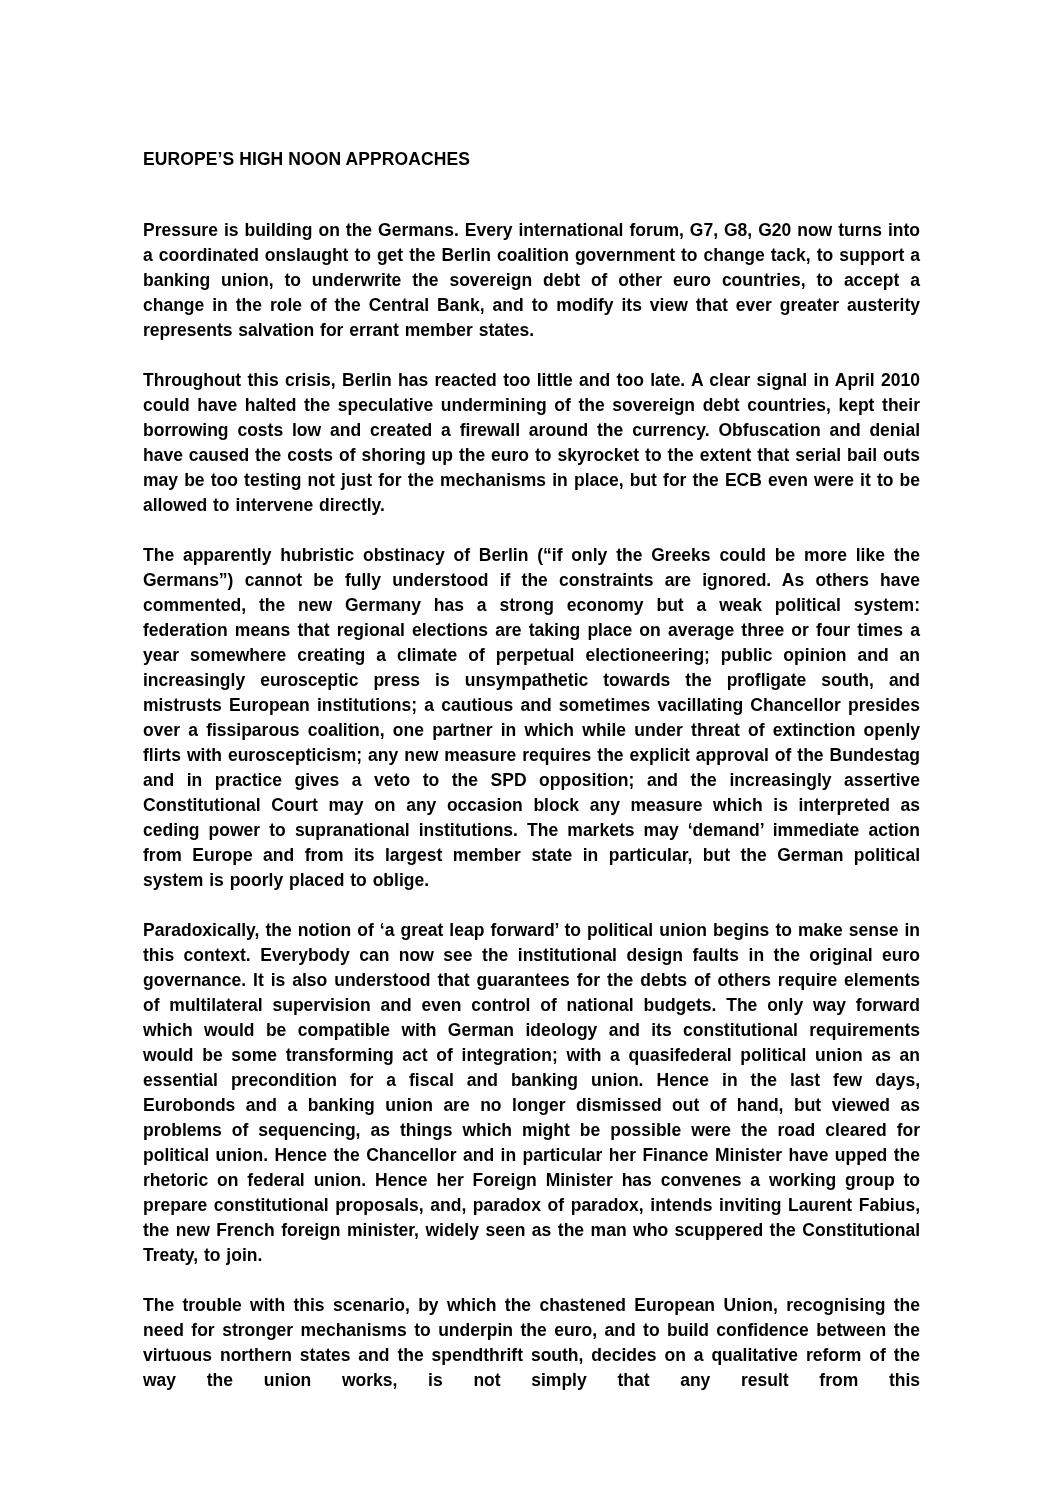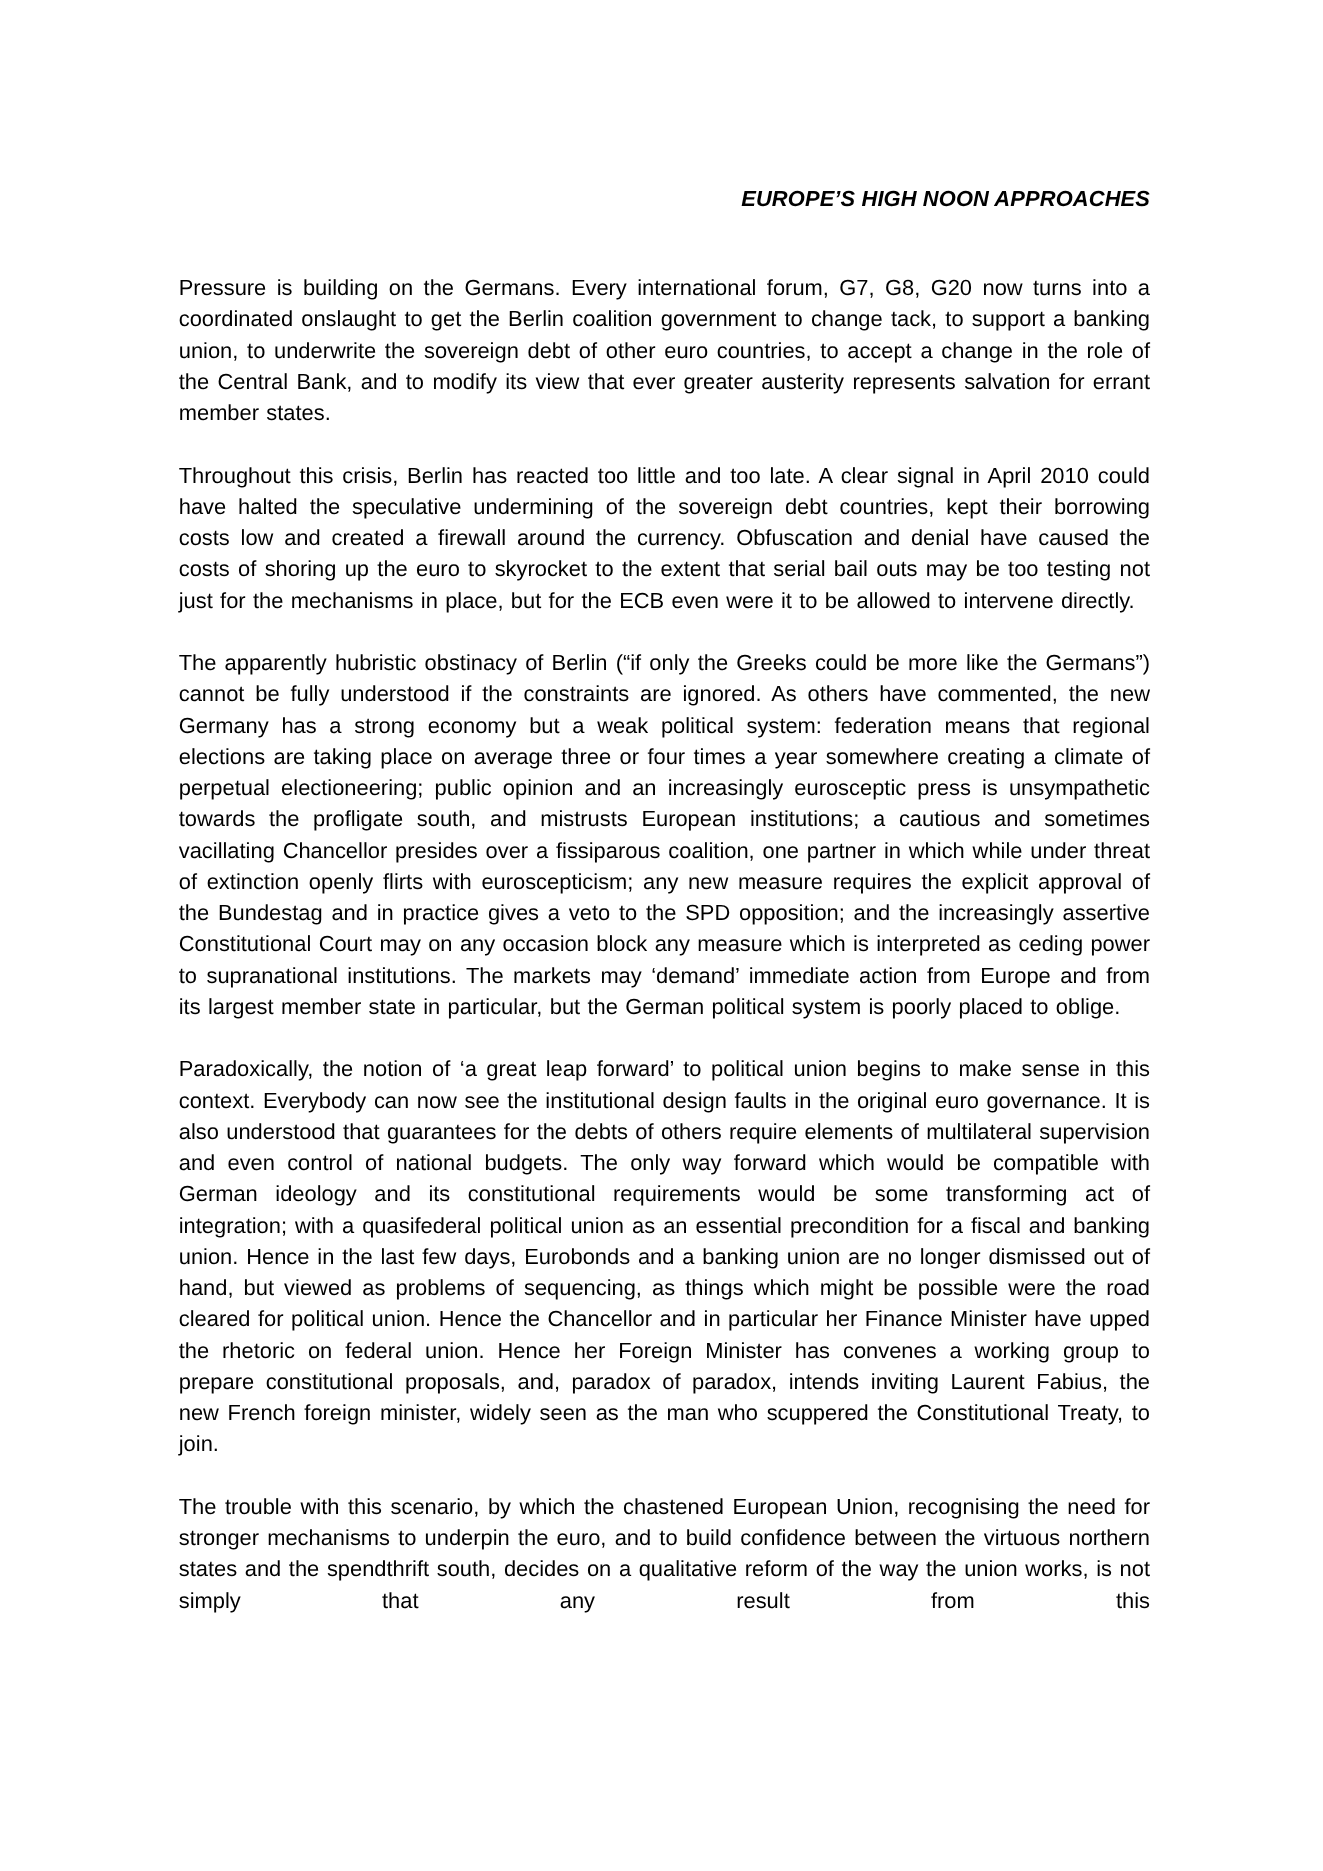--- a/index.html
+++ b/index.html
@@ -14,32 +14,32 @@
     margin: 0 auto;
     background: #ffffff;
     box-sizing: border-box;
     padding: 147px 138px 60px 143px;
     font-family: "Liberation Sans", sans-serif;
     color: #000000;
   }
   .doc-title {
     font-size: 17.5px;
     font-weight: bold;
-    text-align: right;
+    text-align: left;
     margin: 0 0 46px 0;
     line-height: 25px;
     letter-spacing: 0.1px;
-    font-style: italic;
   }
   .para {
     font-size: 17.5px;
     line-height: 25px;
     text-align: justify;
     margin: 0 0 25px 0;
     word-spacing: 1px;
+    font-weight: bold;
   }
   .para.cut-off {
     
     text-align-last: justify;
     margin-bottom: 0;
   }
 </style>
 </head>
 <body>
 

